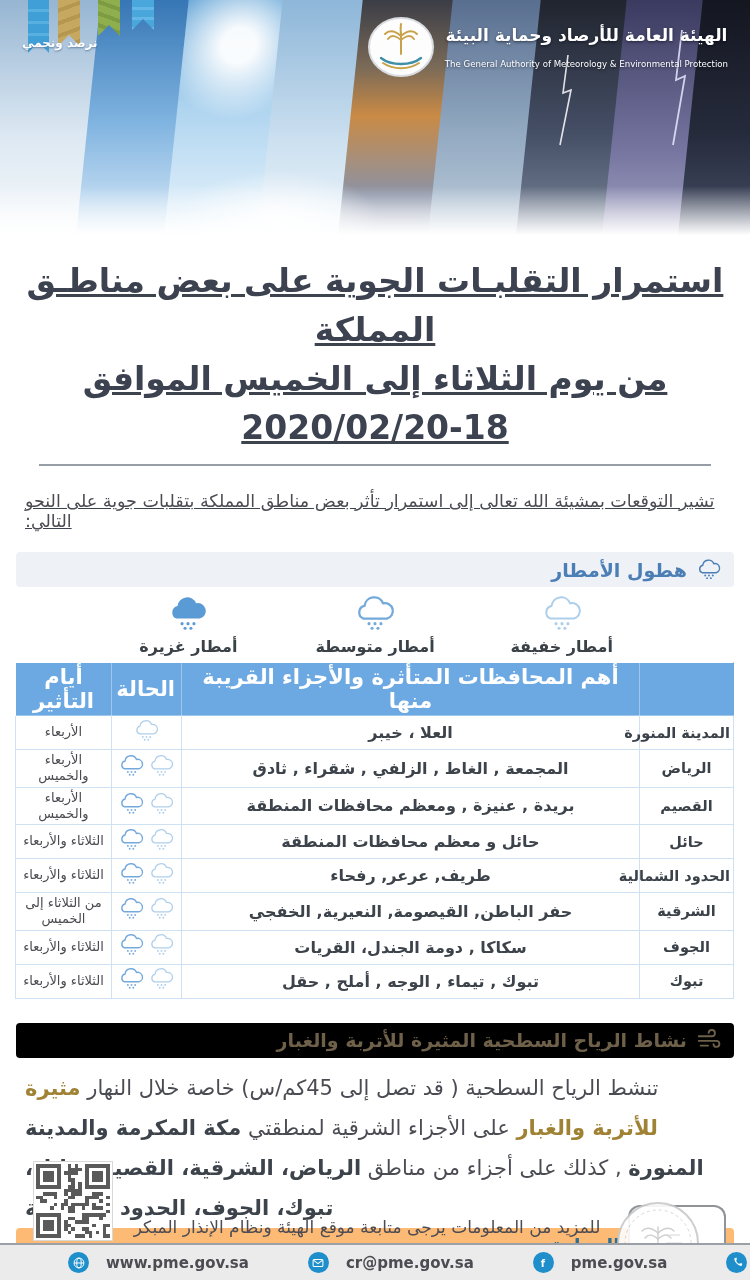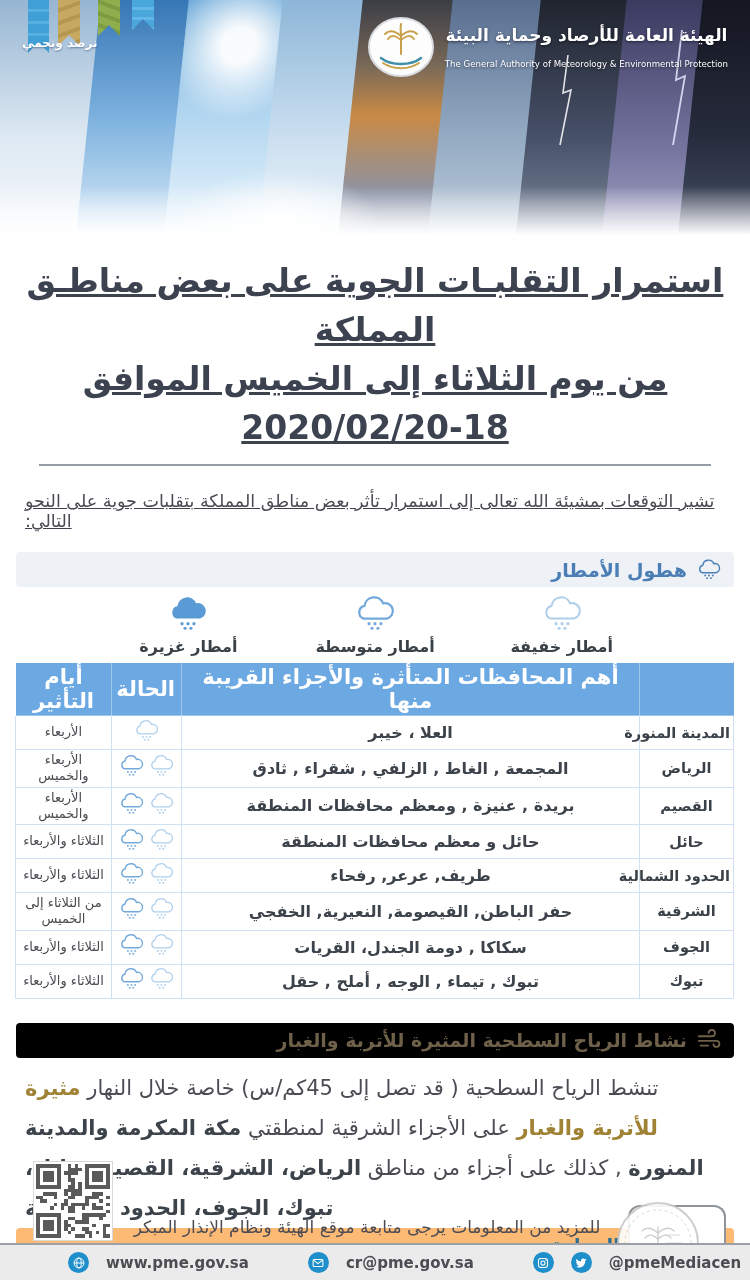--- a/index.html
+++ b/index.html
@@ -632,35 +632,20 @@
      <span class="cicon">
           <svg viewBox="0 0 20 20" fill="none" stroke="#fff" stroke-width="1.5">
             <rect x="3" y="5" width="14" height="10" rx="1.5"></rect>
             <polyline points="3.5,6 10,11 16.5,6"></polyline>
           </svg>
         </span>
      <span class="clabel">cr@pme.gov.sa</span>
    </div>
       <div class="contact">
      <span class="cicon">
-          <svg viewBox="0 0 20 20" fill="none" stroke="#fff" stroke-width="1.5">
-            <rect x="3.5" y="3.5" width="13" height="13" rx="3.5"></rect>
-            <circle cx="10" cy="10" r="3"></circle>
-            <circle cx="14.2" cy="5.8" r="1" fill="#fff" stroke="none"></circle>
-          </svg>
-        </span>
-        <span class="cicon">
-          <svg viewBox="0 0 20 20">
-            <path fill="#fff" d="M18 5.3c-.6.3-1.2.4-1.8.5.7-.4 1.2-1 1.4-1.8-.6.4-1.3.6-2.1.8a3.2 3.2 0 0 0-5.5 2.9A9.2 9.2 0 0 1 3.4 4.3a3.2 3.2 0 0 0 1 4.3c-.5 0-1-.1-1.5-.4 0 1.6 1.1 2.9 2.6 3.2-.5.1-1 .2-1.5.1.4 1.3 1.6 2.2 3 2.3A6.5 6.5 0 0 1 2 15.1 9.1 9.1 0 0 0 6.9 16.5c5.9 0 9.1-4.9 9.1-9.1v-.4c.6-.5 1.2-1 1.6-1.7z"></path>
-          </svg>
-        </span>
-     <span class="clabel">@pmeMediacen</span>
-   </div>
-      <div class="contact">
-     <span class="cicon">
           <svg viewBox="0 0 20 20">
             <text x="10" y="15" font-size="14" font-weight="bold" fill="#fff" text-anchor="middle" font-family="DejaVu Sans, sans-serif">f</text>
           </svg>
         </span>
      <span class="clabel">pme.gov.sa</span>
    </div>
       <div class="contact">
      <span class="cicon">
           <svg viewBox="0 0 20 20">
             <path fill="#fff" d="M6 3.4 L9.2 2.2 C10 4.2 9.8 5.6 8.8 6.7 9.4 8.7 11.2 10.5 13.2 11.2 14.3 10.2 15.7 10 17.6 10.9 L16.4 14.2 C11.7 14 6.4 8.4 6 3.4 Z"></path>

